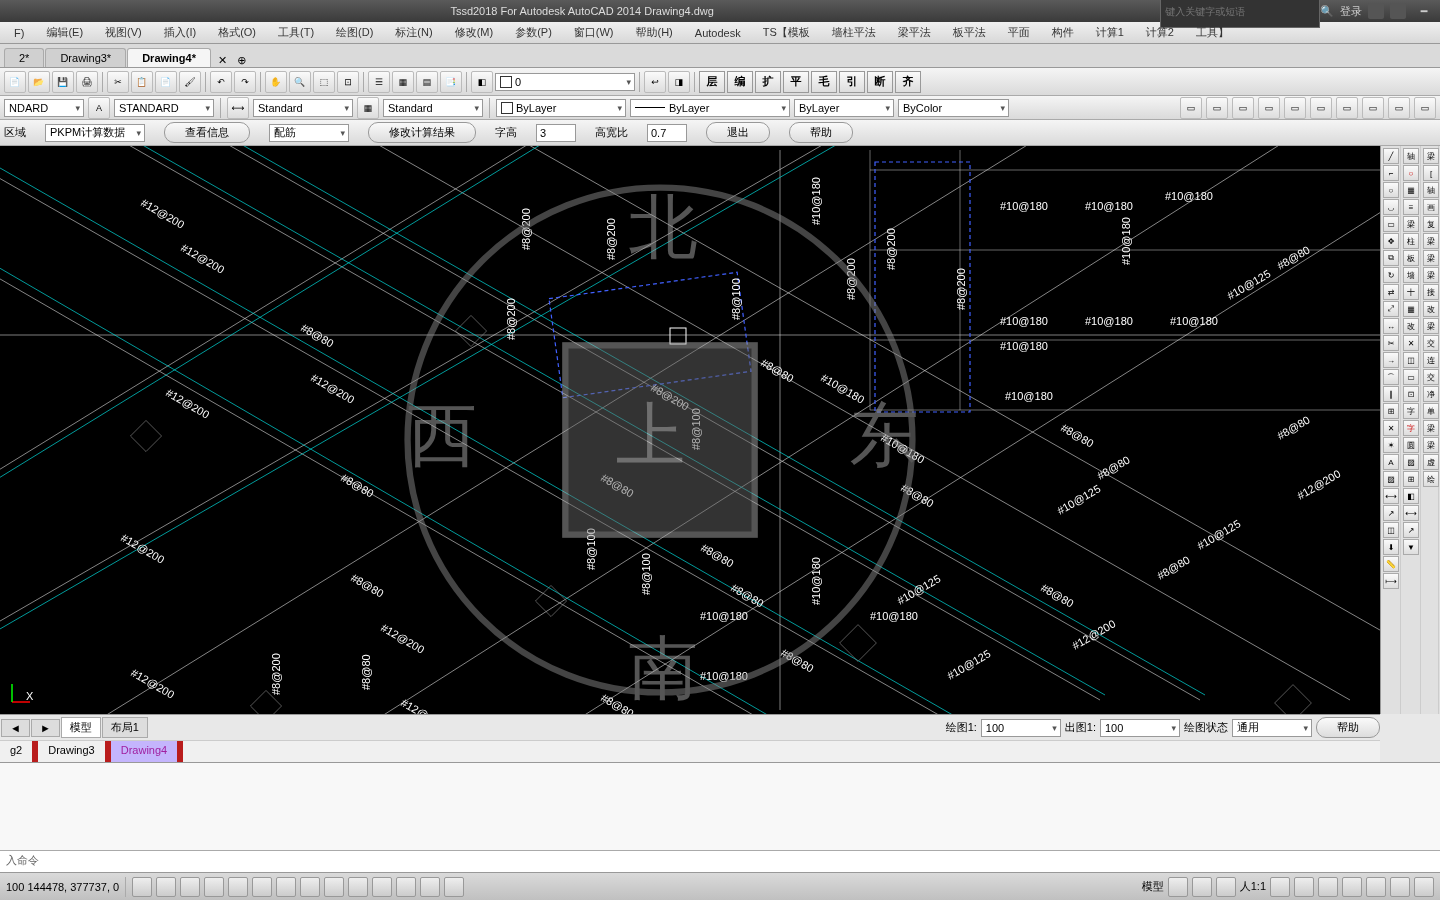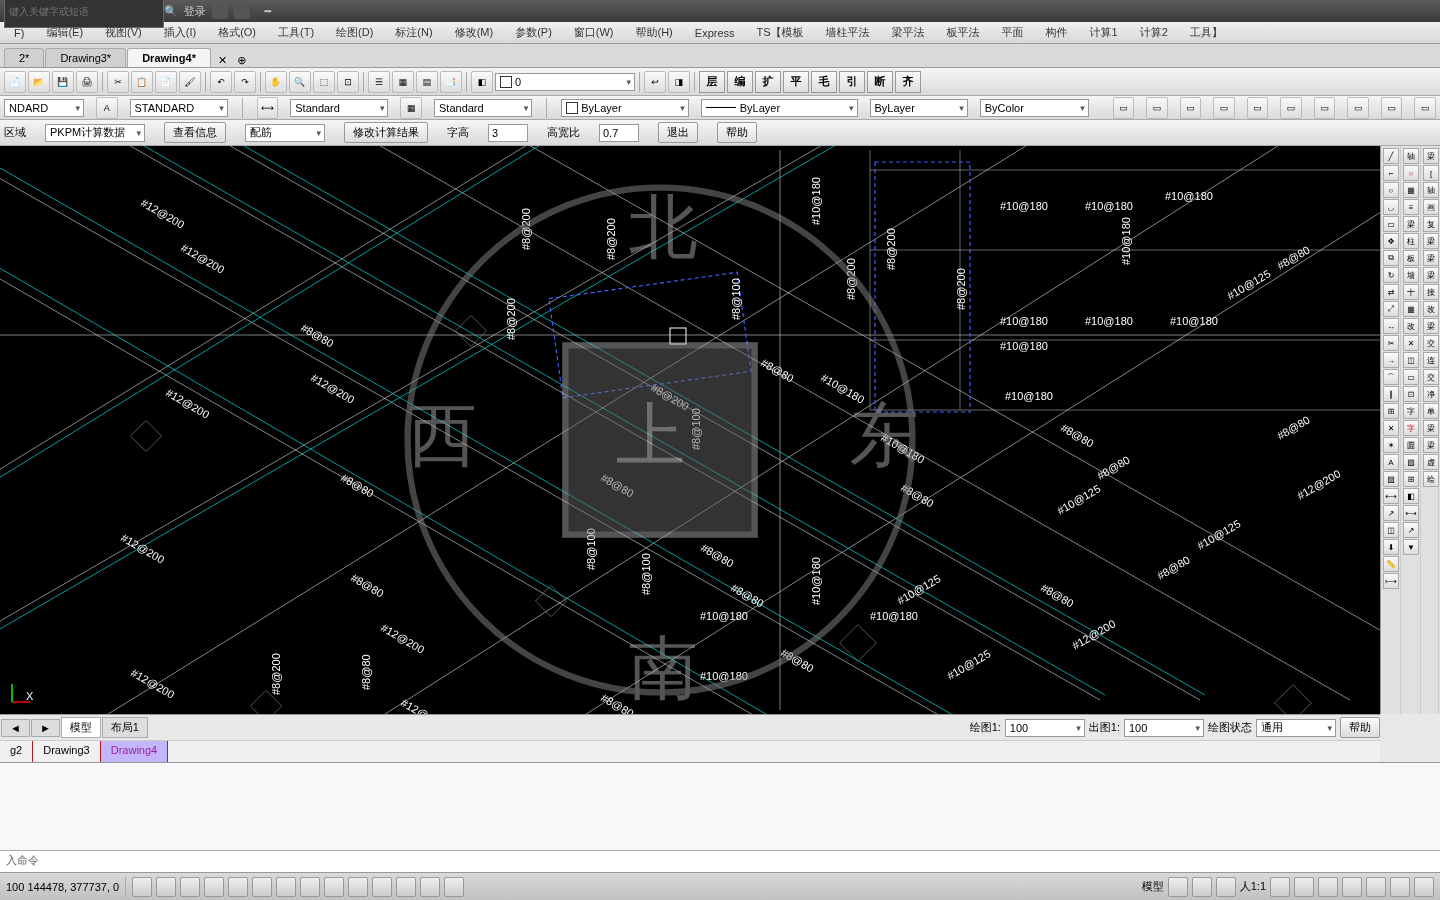--- a/index.html
+++ b/index.html
@@ -10,51 +10,52 @@
 .titlebar .right{display:flex;gap:6px;align-items:center;color:#ccc;font-size:10px}
 .titlebar .icon{width:16px;height:16px;background:#555;border-radius:2px}
 .menubar{height:22px;background:linear-gradient(#f0f0f0,#d8d8d8);display:flex;align-items:center;padding:0 4px;gap:2px;border-bottom:1px solid #999}
 .menubar .m{padding:2px 10px;font-size:11px;color:#333;cursor:pointer}
 .doctabs{height:24px;background:#dadada;display:flex;align-items:flex-end;padding:0 4px;border-bottom:1px solid #999}
 .doctabs .tab{padding:3px 14px;background:#d0d0d0;border:1px solid #aaa;border-bottom:none;margin-right:1px;font-size:11px;border-radius:3px 3px 0 0}
 .doctabs .tab.active{background:#f5f5f5;font-weight:bold}
 .toolbar{height:28px;background:linear-gradient(#f5f5f5,#dadada);display:flex;align-items:center;padding:0 4px;gap:2px;border-bottom:1px solid #aaa}
 .tbtn{width:22px;height:22px;background:linear-gradient(#fafafa,#ddd);border:1px solid #bbb;border-radius:2px;display:flex;align-items:center;justify-content:center;font-size:9px}
 .sep{width:1px;height:20px;background:#aaa;margin:0 2px}
-.propbar{height:24px;background:linear-gradient(#f5f5f5,#dadada);display:flex;align-items:center;padding:10px 4px;gap:12px;border-bottom:1px solid #aaa}
+.propbar{height:24px;background:linear-gradient(#f5f5f5,#dadada);display:flex;align-items:center;padding:10px 4px;gap:4px;border-bottom:1px solid #aaa}
 .combo{height:18px;background:#fff;border:1px solid #999;padding:0 18px 0 4px;font-size:11px;position:relative;min-width:80px;display:flex;align-items:center}
 .combo::after{content:"▾";position:absolute;right:3px;font-size:9px;color:#555}
 .swatch{width:12px;height:12px;background:#fff;border:1px solid #333;display:inline-block;margin-right:3px}
 .parambar{height:26px;background:linear-gradient(#f5f5f5,#dadada);display:flex;align-items:center;padding:0 4px;gap:19px;border-bottom:1px solid #aaa;font-size:11px}
-.btn{padding:2px 8px;background:linear-gradient(#fafafa,#ddd);border:1px solid #999;border-radius:2px;font-size:11px}
+.btn{padding:2px 20px;background:linear-gradient(#fafafa,#ddd);border:1px solid #999;border-radius:10px;font-size:11px}
 .inp{width:40px;height:18px;border:1px solid #999;padding:0 3px;background:#fff}
 .main{position:absolute;top:146px;left:0;right:60px;bottom:186px;background:#000}
 .canvas{width:100%;height:100%;position:relative;overflow:hidden}
 .canvas svg{width:100%;height:100%}
 .rightpanel{position:absolute;top:146px;right:0;bottom:186px;width:60px;background:#e0e0e0;border-left:1px solid #999;display:flex}
 .toolcol{width:20px;display:flex;flex-direction:column;gap:1px;padding:2px;border-right:1px solid #ccc}
 .toolcol .t{width:16px;height:16px;background:linear-gradient(#fafafa,#ddd);border:1px solid #aaa;font-size:8px;display:flex;align-items:center;justify-content:center}
 .layouttabs{position:absolute;bottom:160px;left:0;right:60px;height:26px;background:#e8e8e8;border-top:1px solid #999;display:flex;align-items:center;font-size:11px}
 .layouttabs .ltab{padding:2px 8px;border:1px solid #aaa;background:#ddd;margin-left:1px}
 .layouttabs .ltab.active{background:#fff}
 .drawingtabs{position:absolute;bottom:138px;left:0;right:60px;height:22px;background:#f0f0f0;border-top:1px solid #ccc;display:flex}
-.drawingtabs .dtab{padding:3px 10px;border-right:1px solid #b91c1c;font-size:11px}
+.drawingtabs .dtab{padding:3px 10px;border-right:6px solid #b91c1c;font-size:11px}
 .drawingtabs .dtab.active{background:#c4b5fd;color:#a020a0}
 .cmdarea{position:absolute;bottom:50px;left:0;right:0;height:88px;background:#f8f8f8;border-top:1px solid #999}
 .cmdline{position:absolute;bottom:28px;left:0;right:0;height:22px;background:#fff;border-top:1px solid #aaa;padding:2px 6px;font-size:11px;color:#666}
 .statusbar{position:absolute;bottom:0;left:0;right:0;height:28px;background:linear-gradient(#dadada,#c0c0c0);display:flex;align-items:center;padding:0 6px;gap:4px;font-size:10px;border-top:1px solid #999}
 .statusbar .sbtn{width:20px;height:20px;background:linear-gradient(#eee,#ccc);border:1px solid #999;border-radius:2px}
 .txtgroup{display:flex;align-items:center;gap:4px}
 .cnbtn{width:26px;height:22px;background:linear-gradient(#fafafa,#ddd);border:1px solid #999;display:flex;align-items:center;justify-content:center;font-size:11px;font-weight:bold}
 .compass{position:absolute;top:10px;right:30px;width:90px;height:90px;opacity:.5}
 </style>
 </head>
 <body>
 
 <div class="titlebar">
+  <span class="title">Tssd2018 For Autodesk AutoCAD 2014    Drawing4.dwg</span>
   <input class="search" placeholder="键入关键字或短语" style="">
   <div class="right">
     <span>🔍</span>
     <span>登录</span>
     <span class="icon"></span>
     <span class="icon"></span>
     <span style="width:24px;text-align:center">━</span>
   </div>
 </div>
 
@@ -64,21 +65,21 @@
   <span class="m">视图(V)</span>
   <span class="m">插入(I)</span>
   <span class="m">格式(O)</span>
   <span class="m">工具(T)</span>
   <span class="m">绘图(D)</span>
   <span class="m">标注(N)</span>
   <span class="m">修改(M)</span>
   <span class="m">参数(P)</span>
   <span class="m">窗口(W)</span>
   <span class="m">帮助(H)</span>
-  <span class="m">Express</span>
+  <span class="m">Autodesk</span>
   <span class="m">TS【模板</span>
   <span class="m">墙柱平法</span>
   <span class="m">梁平法</span>
   <span class="m">板平法</span>
   <span class="m">平面</span>
   <span class="m">构件</span>
   <span class="m">计算1</span>
   <span class="m">计算2</span>
   <span class="m">工具】</span>
 </div>

